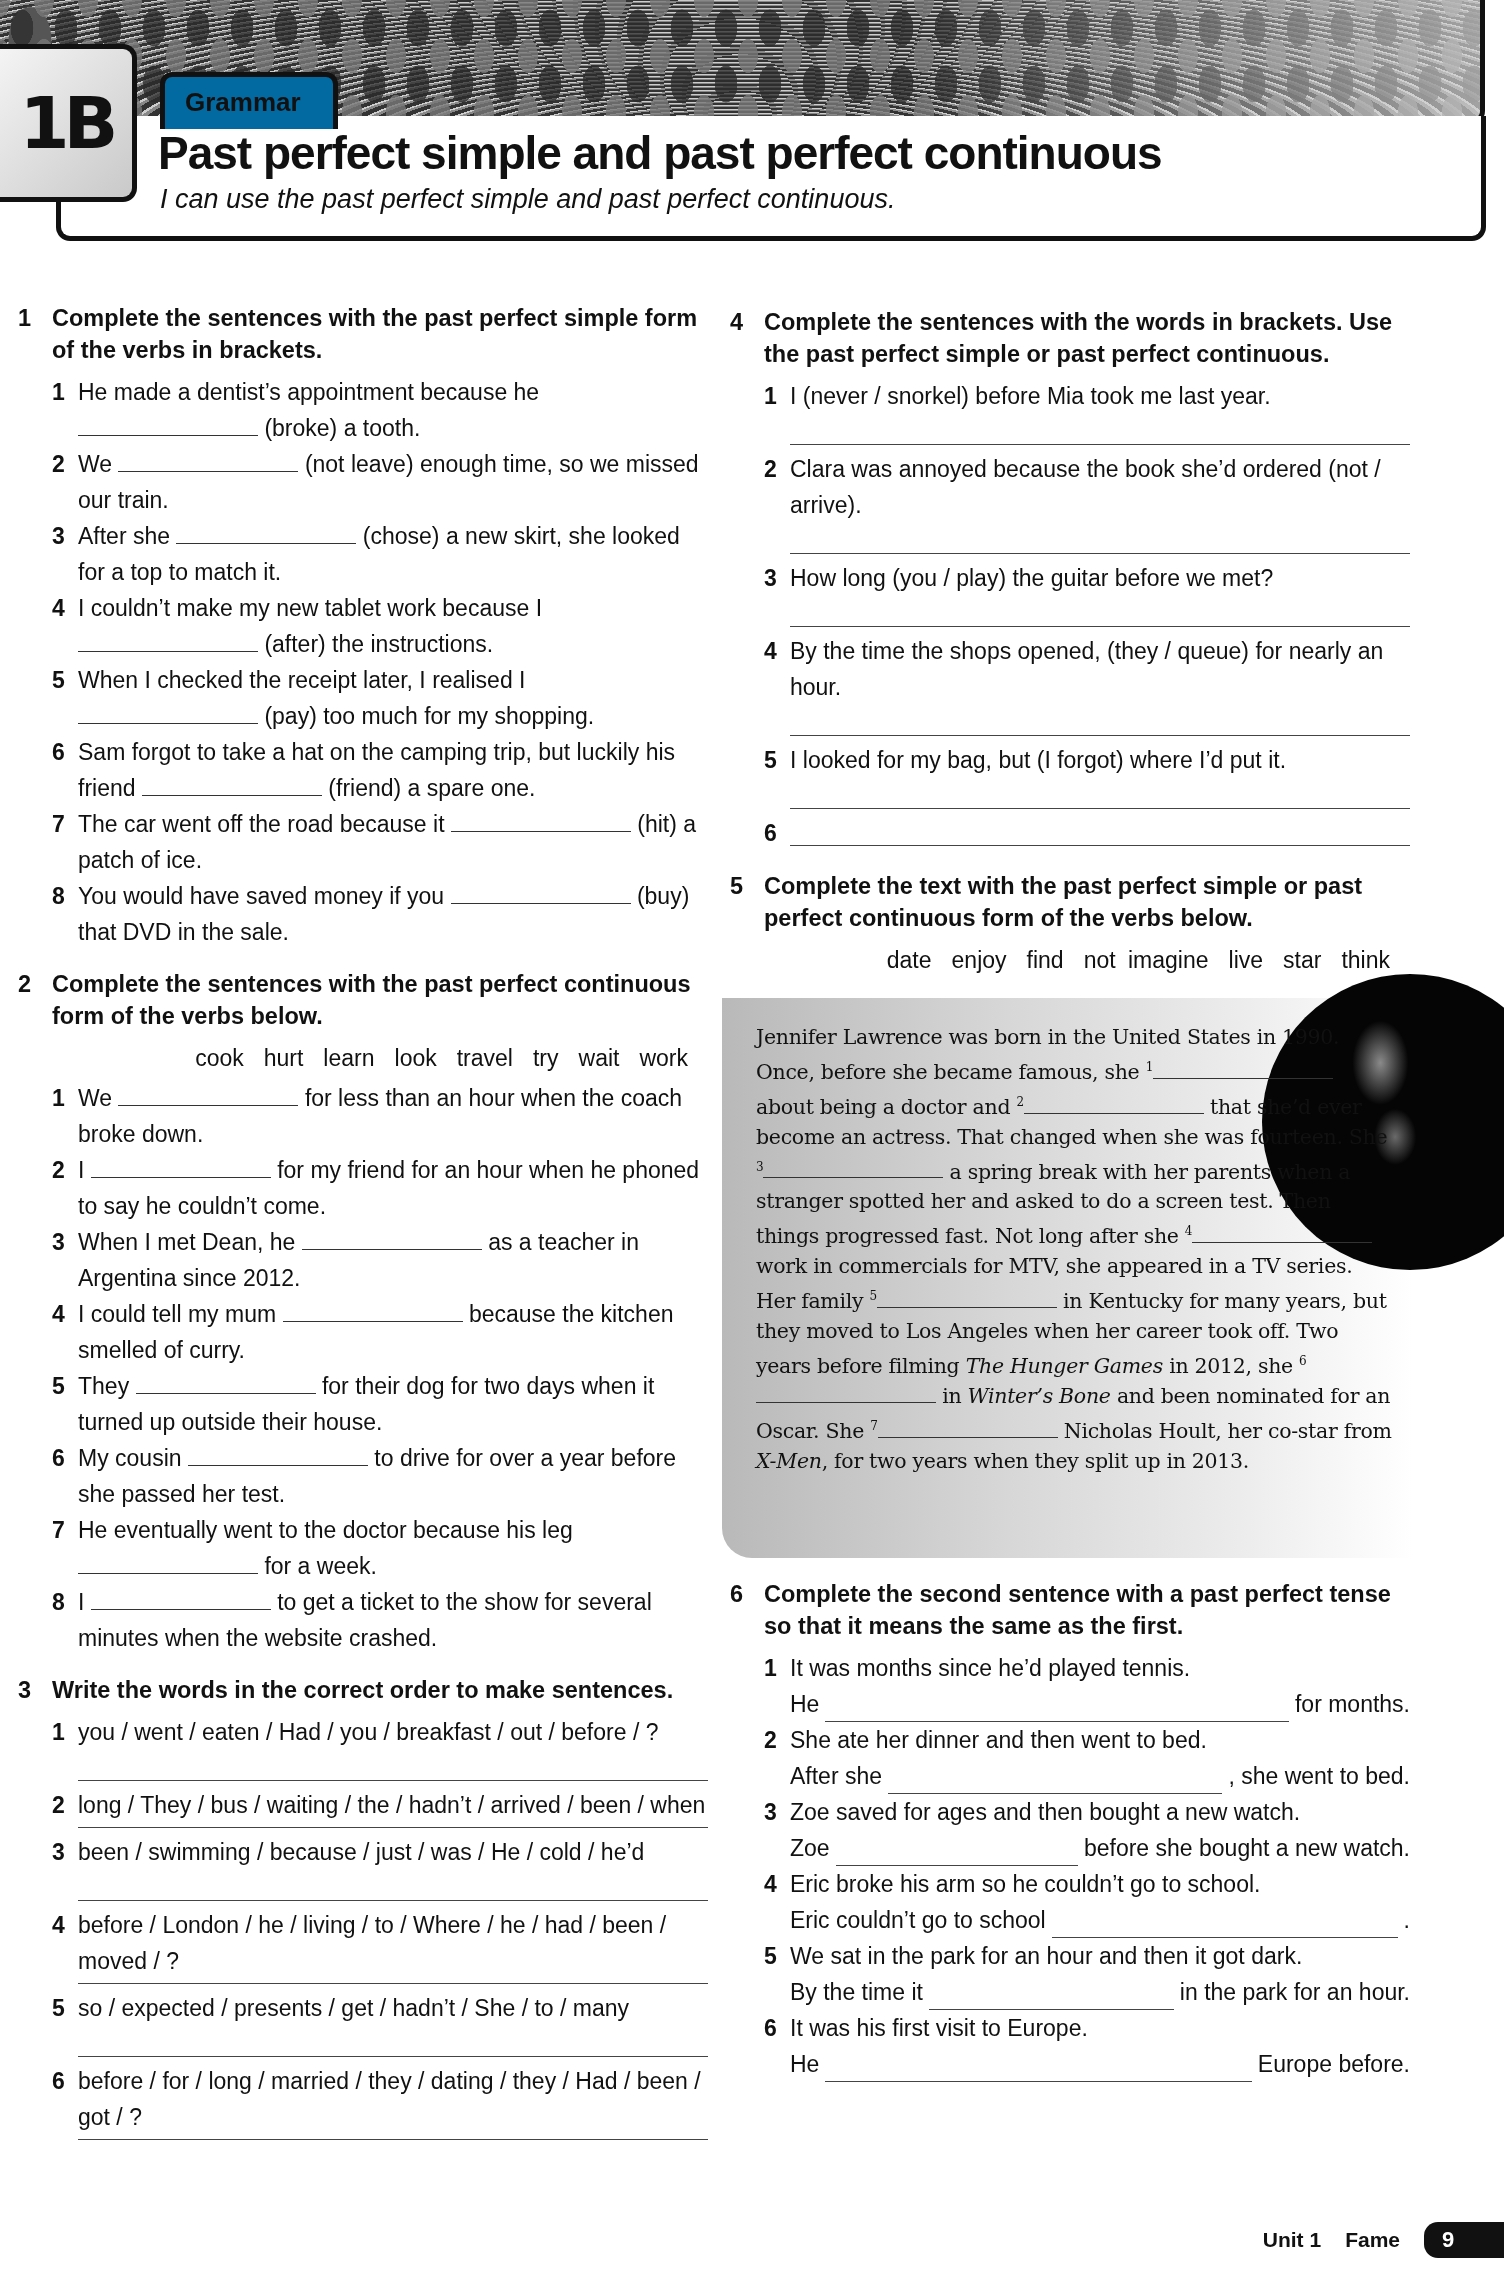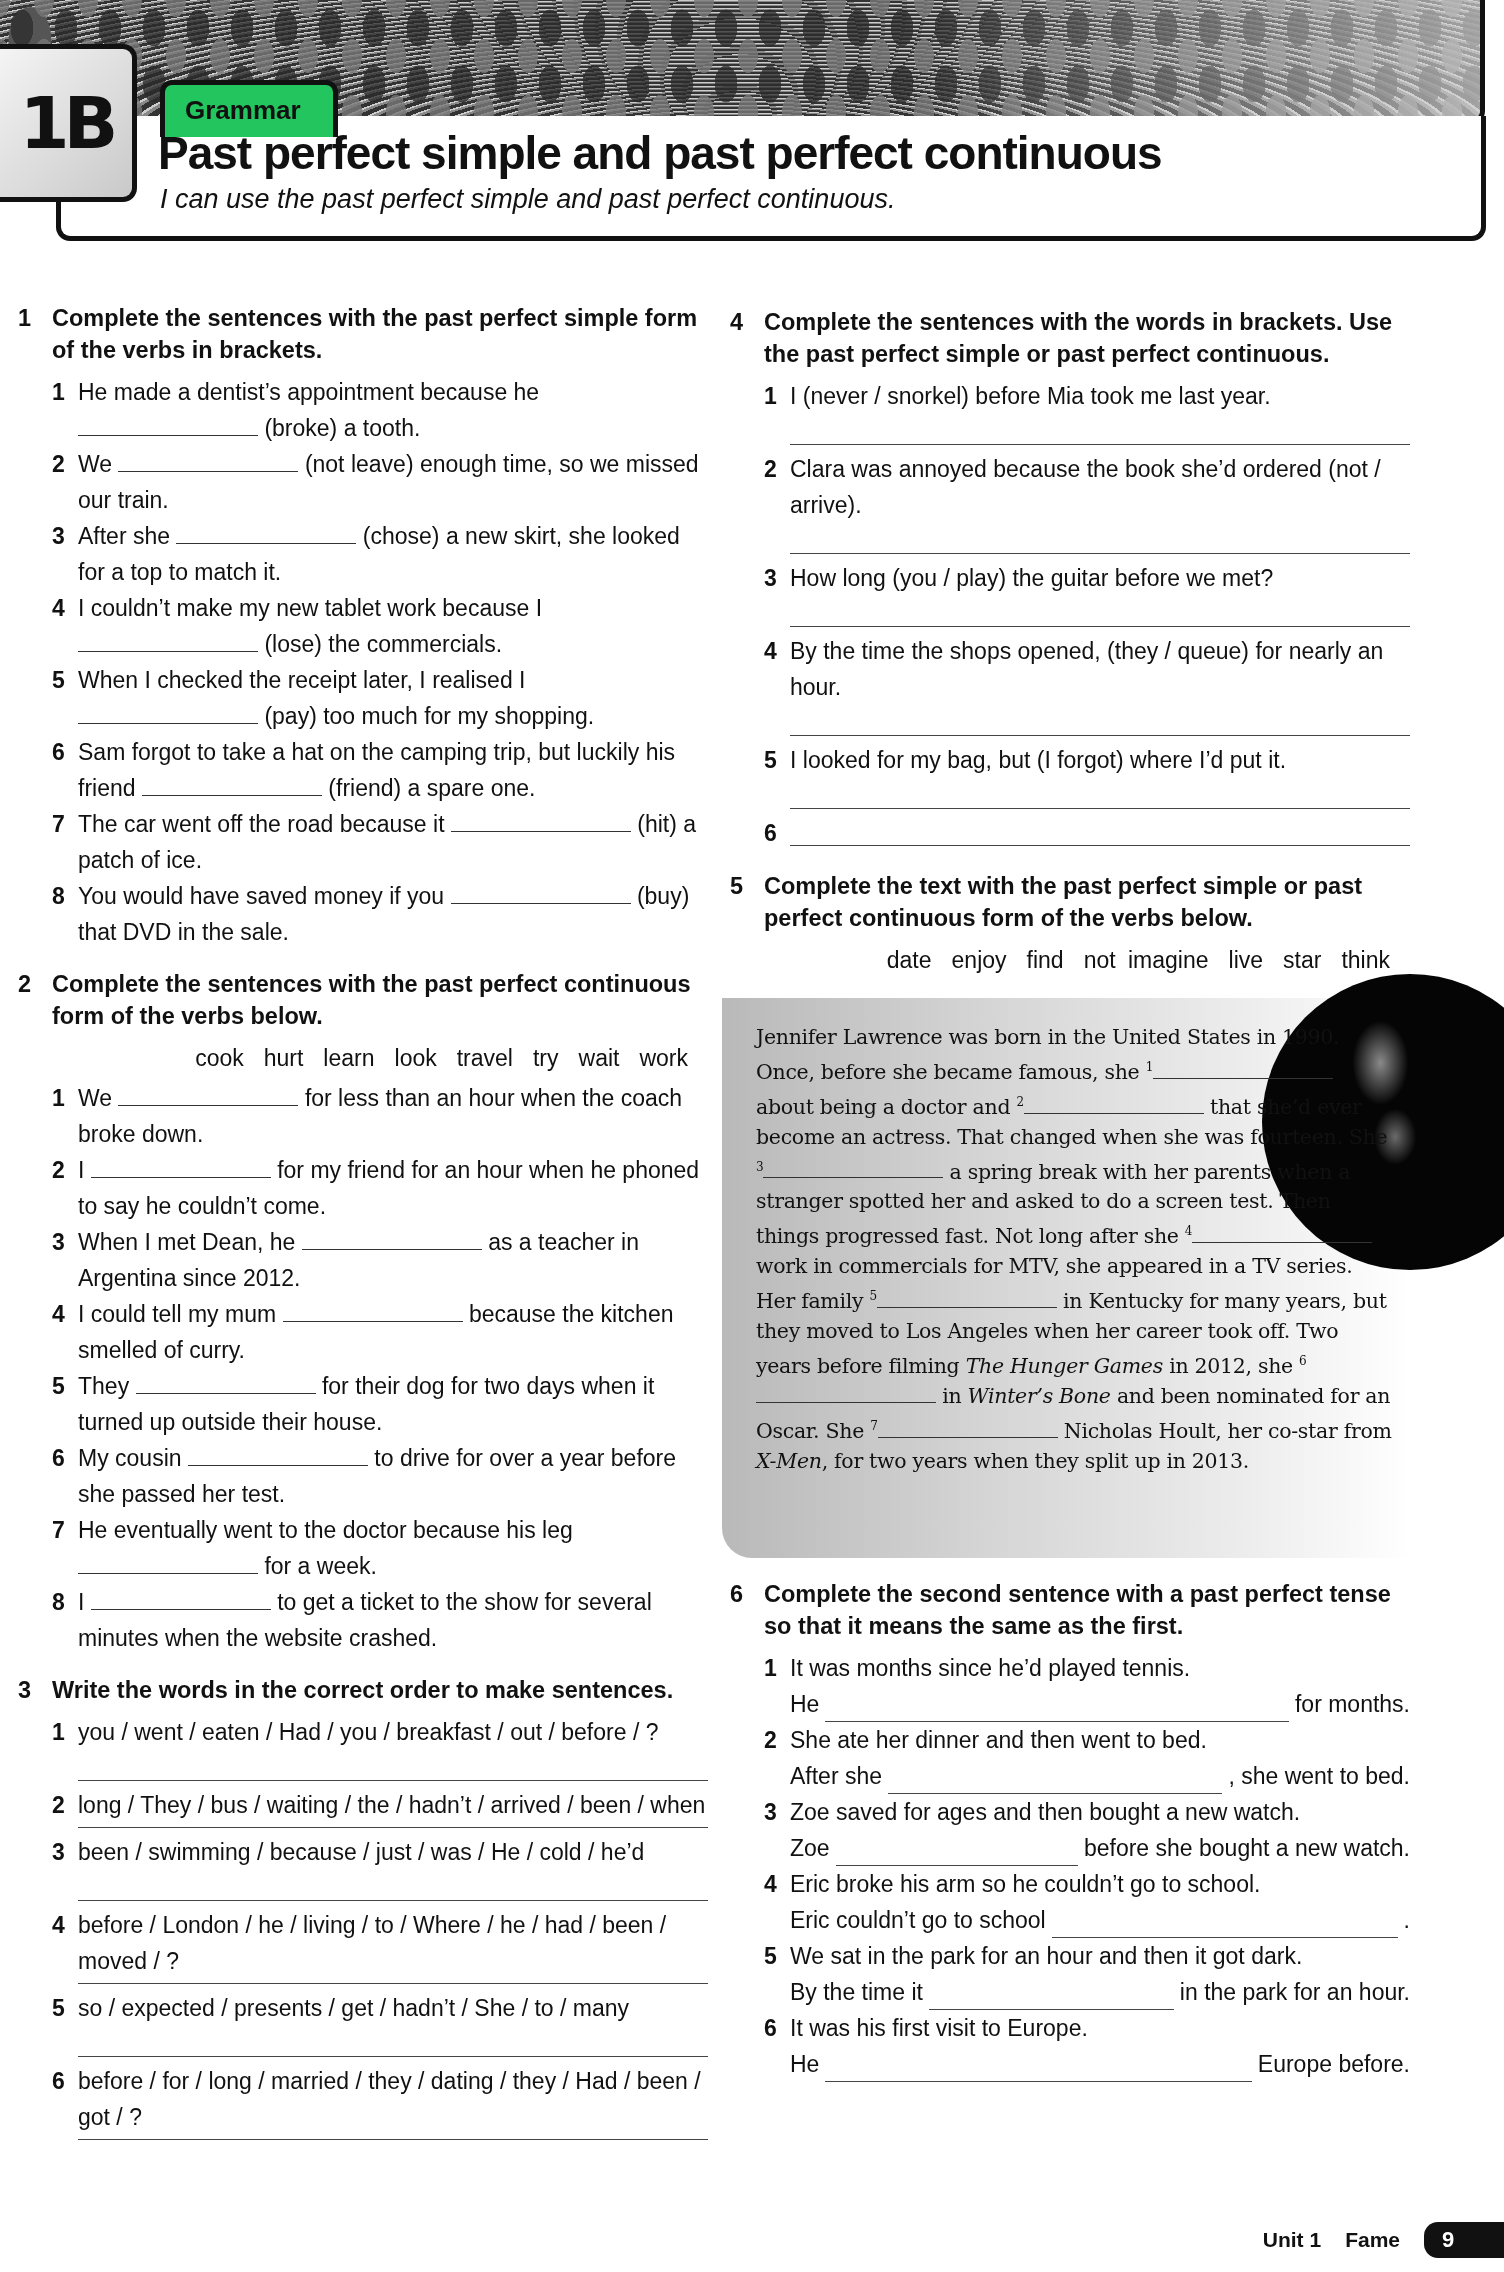--- a/index.html
+++ b/index.html
@@ -11,21 +11,21 @@
     background-color:#bbb;}
   .banner .dots{position:absolute;inset:0;
     background-image:radial-gradient(ellipse 16px 26px at 50% 50%, #2a2a2a 0 70%, transparent 72%);
     background-size:44px 56px;opacity:.75;}
   .banner .dots2{position:absolute;inset:0;
     background-image:radial-gradient(ellipse 14px 24px at 50% 50%, #777 0 70%, transparent 72%);
     background-size:44px 56px;background-position:22px 28px;opacity:.8;}
   .banner .fade{position:absolute;right:0;top:0;width:560px;height:100%;background:linear-gradient(90deg,rgba(255,255,255,0),rgba(210,210,210,.7));}
   .header-box{position:absolute;left:56px;top:116px;width:1420px;height:120px;background:#fff;border:5px solid #111;border-top:none;border-radius:0 0 14px 14px;}
   .unit-badge{position:absolute;left:0;top:44px;width:132px;height:148px;background:linear-gradient(135deg,#f4f4f4,#c9c9c9);border:5px solid #111;border-left:none;border-radius:0 14px 14px 0;display:flex;align-items:center;justify-content:center;font-family:"DejaVu Sans",sans-serif;font-weight:bold;font-size:72px;letter-spacing:-6px;color:#111;}
-  .grammar-tab{position:absolute;left:160px;top:72px;width:168px;height:52px;background:#22c55e;border:5px solid #111;border-bottom:none;border-radius:12px 12px 0 0;margin-top:8px;}
+  .grammar-tab{position:absolute;left:160px;top:72px;width:168px;height:52px;background:#0369a1;border:5px solid #111;border-bottom:none;border-radius:12px 12px 0 0;}
   .grammar-tab span{position:absolute;left:20px;top:10px;font-weight:bold;font-size:26px;}
   .title{position:absolute;left:158px;top:126px;font-weight:bold;font-size:46px;letter-spacing:-1px;white-space:nowrap;}
   .subtitle{position:absolute;left:160px;top:184px;font-style:italic;font-size:27px;white-space:nowrap;}
 
   .col{position:absolute;font-size:23px;line-height:36px;}
   .col-left{left:18px;top:302px;width:690px;}
   .col-right{left:730px;top:306px;width:680px;}
   .ex{margin-bottom:10px;}
   .ex-head{display:flex;font-weight:bold;font-size:23.5px;line-height:32px;margin-bottom:8px;}
   .ex-num{width:34px;flex:none;}
@@ -84,21 +84,21 @@
     <div class="item">
         <span class="item-num">2</span>
         <span class="item-body"><span>We</span> <span class="blank b-s"></span> <span>(not leave) enough time, so we missed our train.</span></span>
       </div>
     <div class="item">
         <span class="item-num">3</span>
         <span class="item-body"><span>After she</span> <span class="blank b-s"></span> <span>(chose) a new skirt, she looked for a top to match it.</span></span>
       </div>
     <div class="item">
         <span class="item-num">4</span>
-        <span class="item-body"><span>I couldn’t make my new tablet work because I</span><br><span class="blank b-s"></span> <span>(lose) the commercials.</span></span>
+        <span class="item-body"><span>I couldn’t make my new tablet work because I</span><br><span class="blank b-s"></span> <span>(after) the instructions.</span></span>
       </div>
     <div class="item">
         <span class="item-num">5</span>
         <span class="item-body"><span>When I checked the receipt later, I realised I</span><br><span class="blank b-s"></span> <span>(pay) too much for my shopping.</span></span>
       </div>
     <div class="item">
         <span class="item-num">6</span>
         <span class="item-body"><span>Sam forgot to take a hat on the camping trip, but luckily his friend</span> <span class="blank b-s"></span> <span>(friend) a spare one.</span></span>
       </div>
     <div class="item">

